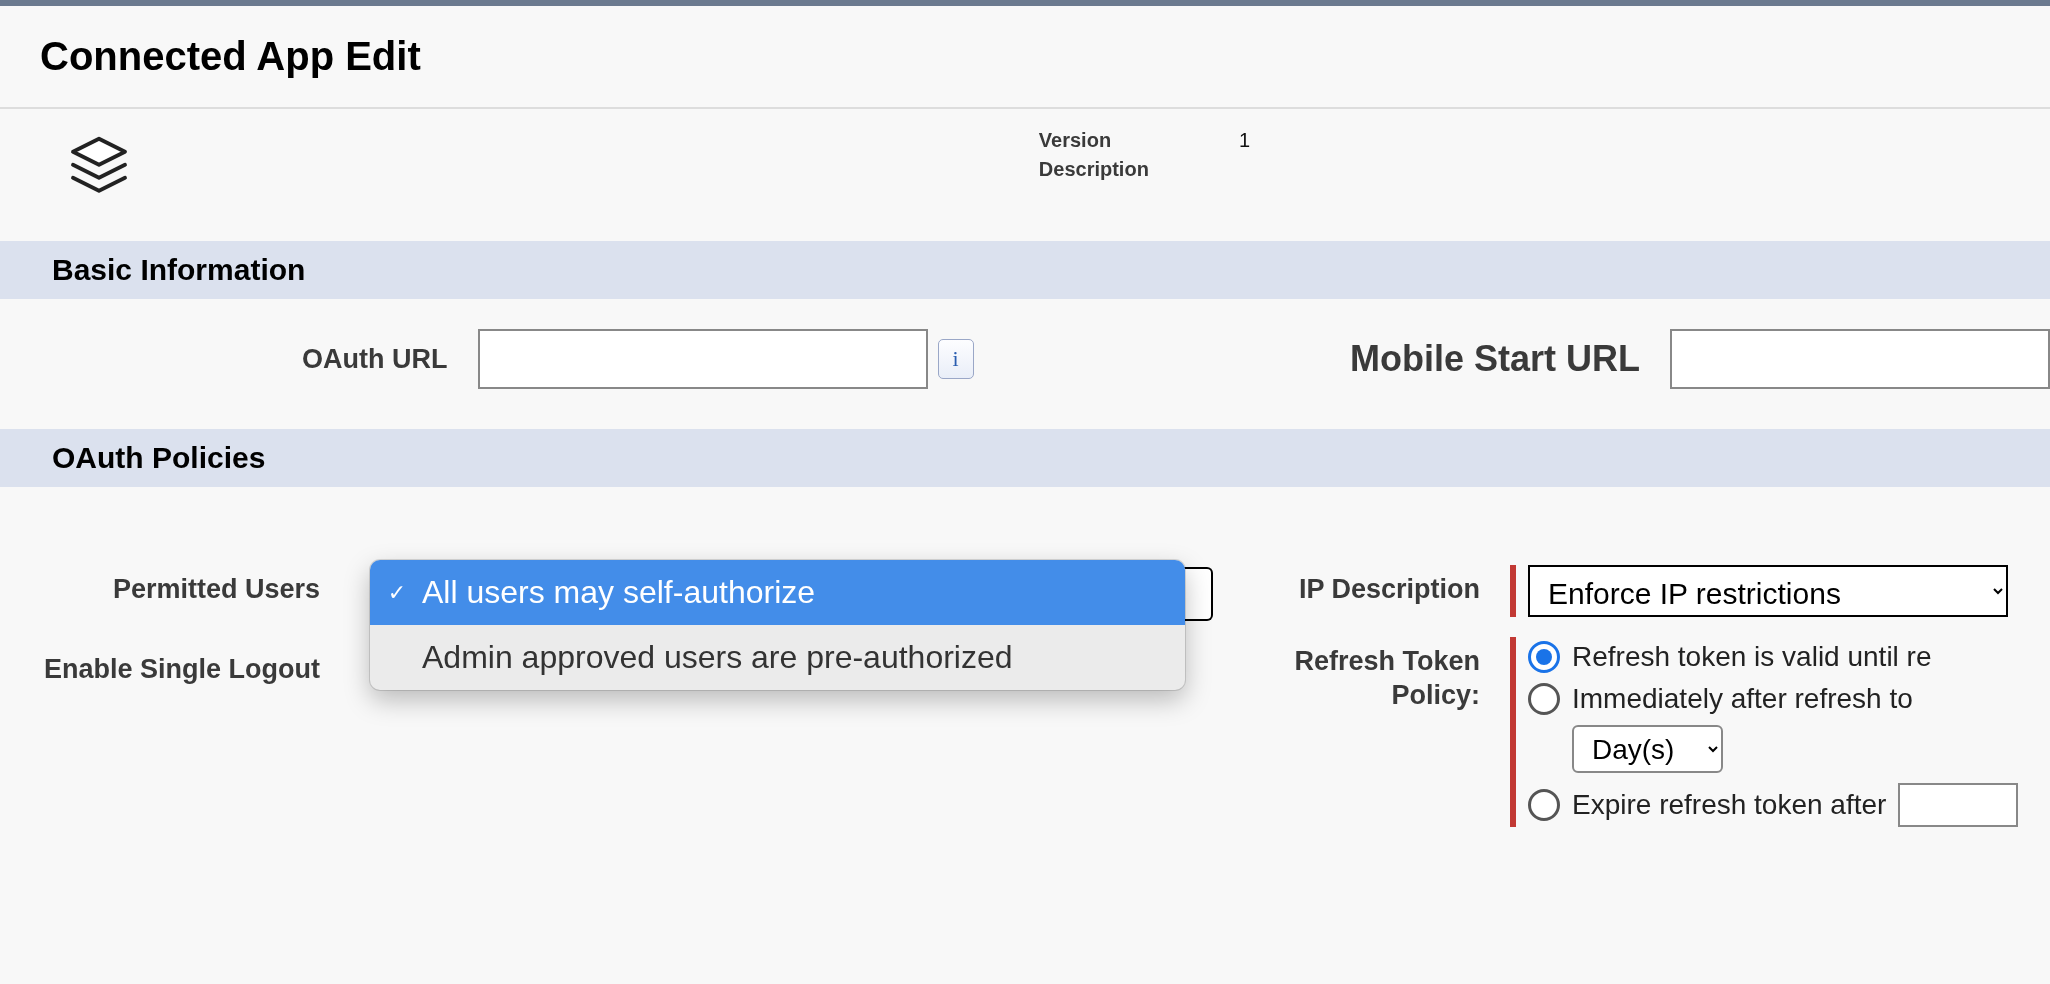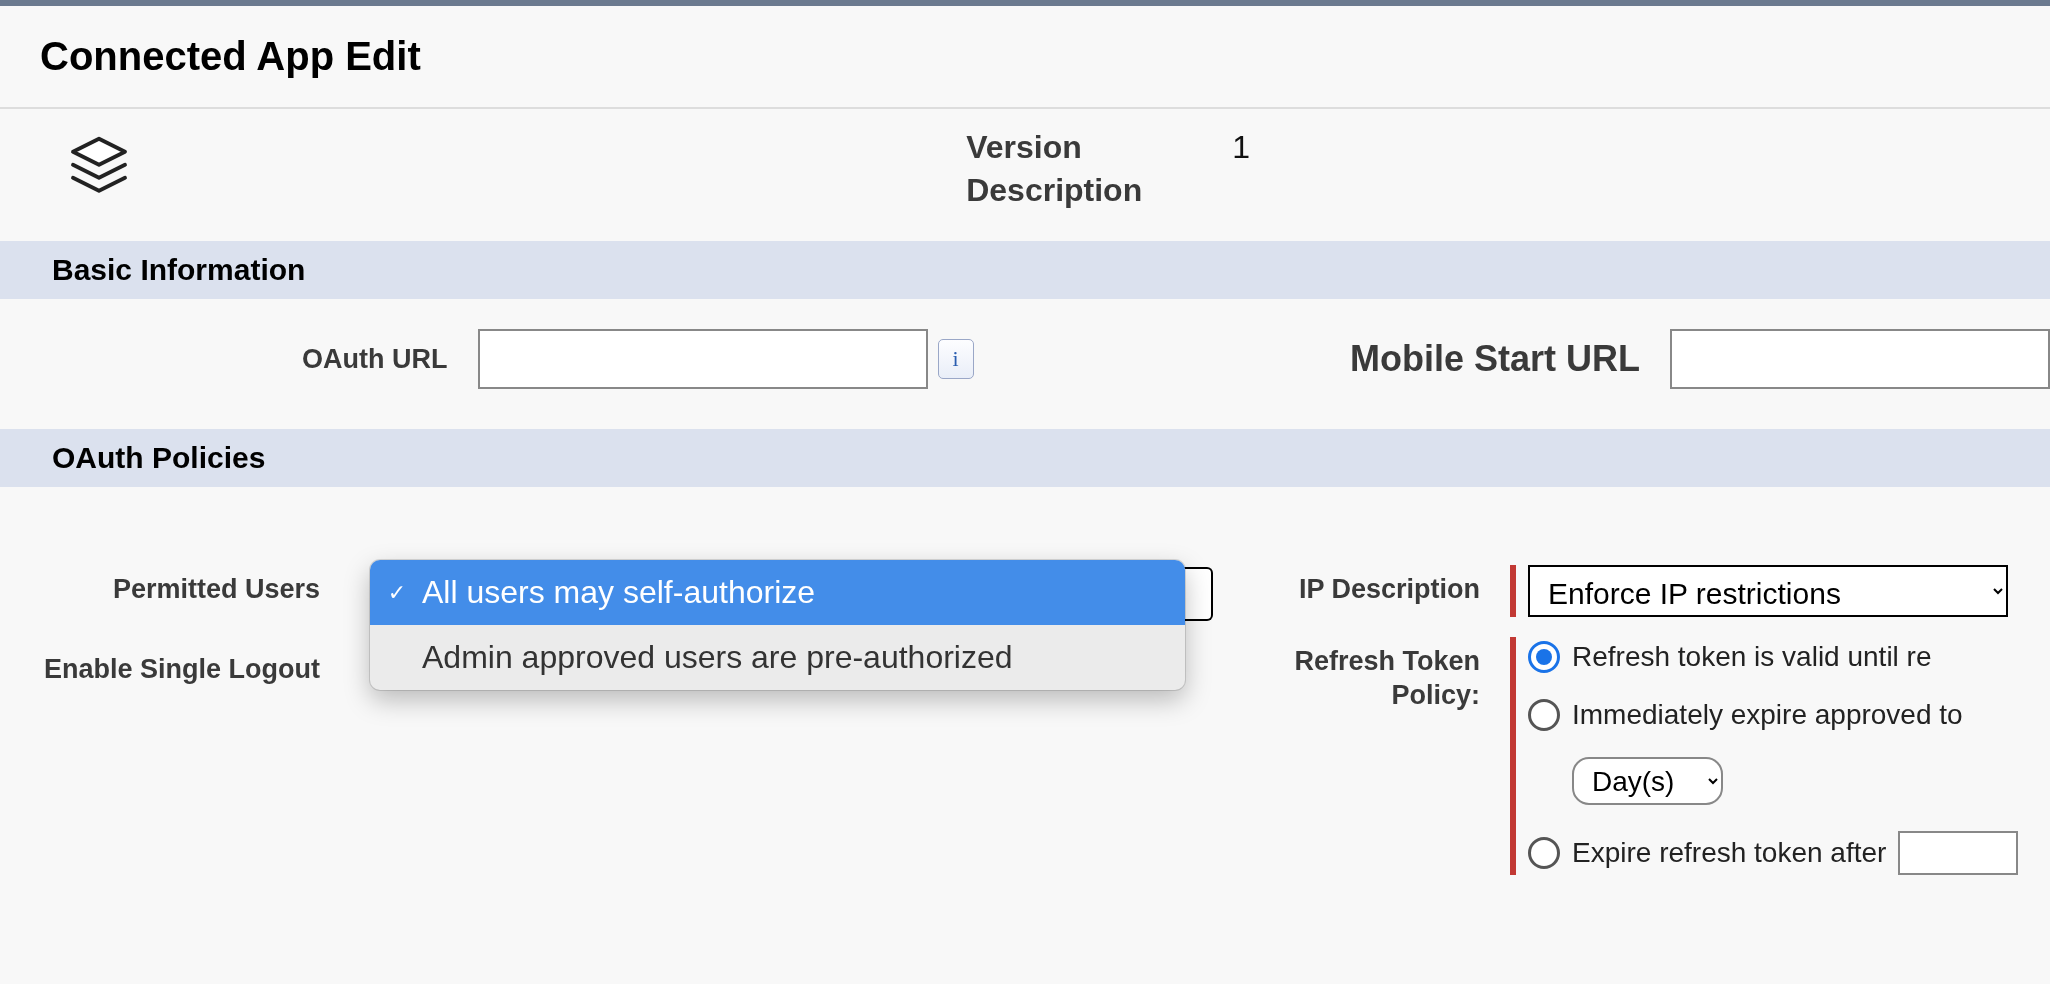--- a/index.html
+++ b/index.html
@@ -29,21 +29,21 @@
     }
     .app-icon-wrap {
       flex: 0 0 auto;
     }
     .overview-meta {
       margin-left: auto;
       display: grid;
       grid-template-columns: auto auto;
       column-gap: 90px;
       row-gap: 6px;
-      font-size: 32px;
+      font-size: 20px;
       color: #333;
       padding-right: 760px;
     }
     .overview-meta .meta-label {
       font-weight: bold;
       color: #3a3a3a;
       text-align: left;
     }
     .overview-meta .meta-value {
       color: #111;
@@ -157,29 +157,29 @@
       border: 2.5px solid #000;
       background: #fff;
       padding: 4px 40px 0 14px;
       min-width: 480px;
       appearance: auto;
     }
     .select-small {
       height: 48px;
       font-size: 28px;
       border: 2px solid #888;
-      border-radius: 17px;
+      border-radius: 6px;
       background: #fff;
       padding: 4px 30px 4px 14px;
       appearance: auto;
     }
     .radio-group {
       display: flex;
       flex-direction: column;
-      gap: 26px;
+      gap: 10px;
       font-size: 28px;
       color: #222;
       padding-top: 4px;
     }
     .radio-line {
       display: flex;
       align-items: center;
       gap: 12px;
       white-space: nowrap;
     }
@@ -334,21 +334,21 @@
       <div class="oauth-row">
         <div class="oauth-label-right">Refresh Token Policy:</div>
         <div class="required-bar"></div>
         <div class="radio-group">
           <label class="radio-line">
             <span class="radio-circle selected"></span>
             <span>Refresh token is valid until re</span>
           </label>
           <label class="radio-line">
             <span class="radio-circle"></span>
-            <span>Immediately expire approved to</span>
+            <span>Immediately after refresh to</span>
           </label>
           <div class="radio-line indent-line">
             <select class="select-small">
               <option>Day(s)</option>
             </select>
           </div>
           <label class="radio-line">
             <span class="radio-circle"></span>
             <span>Expire refresh token after</span>
             <input type="text" class="small-input" style="">

